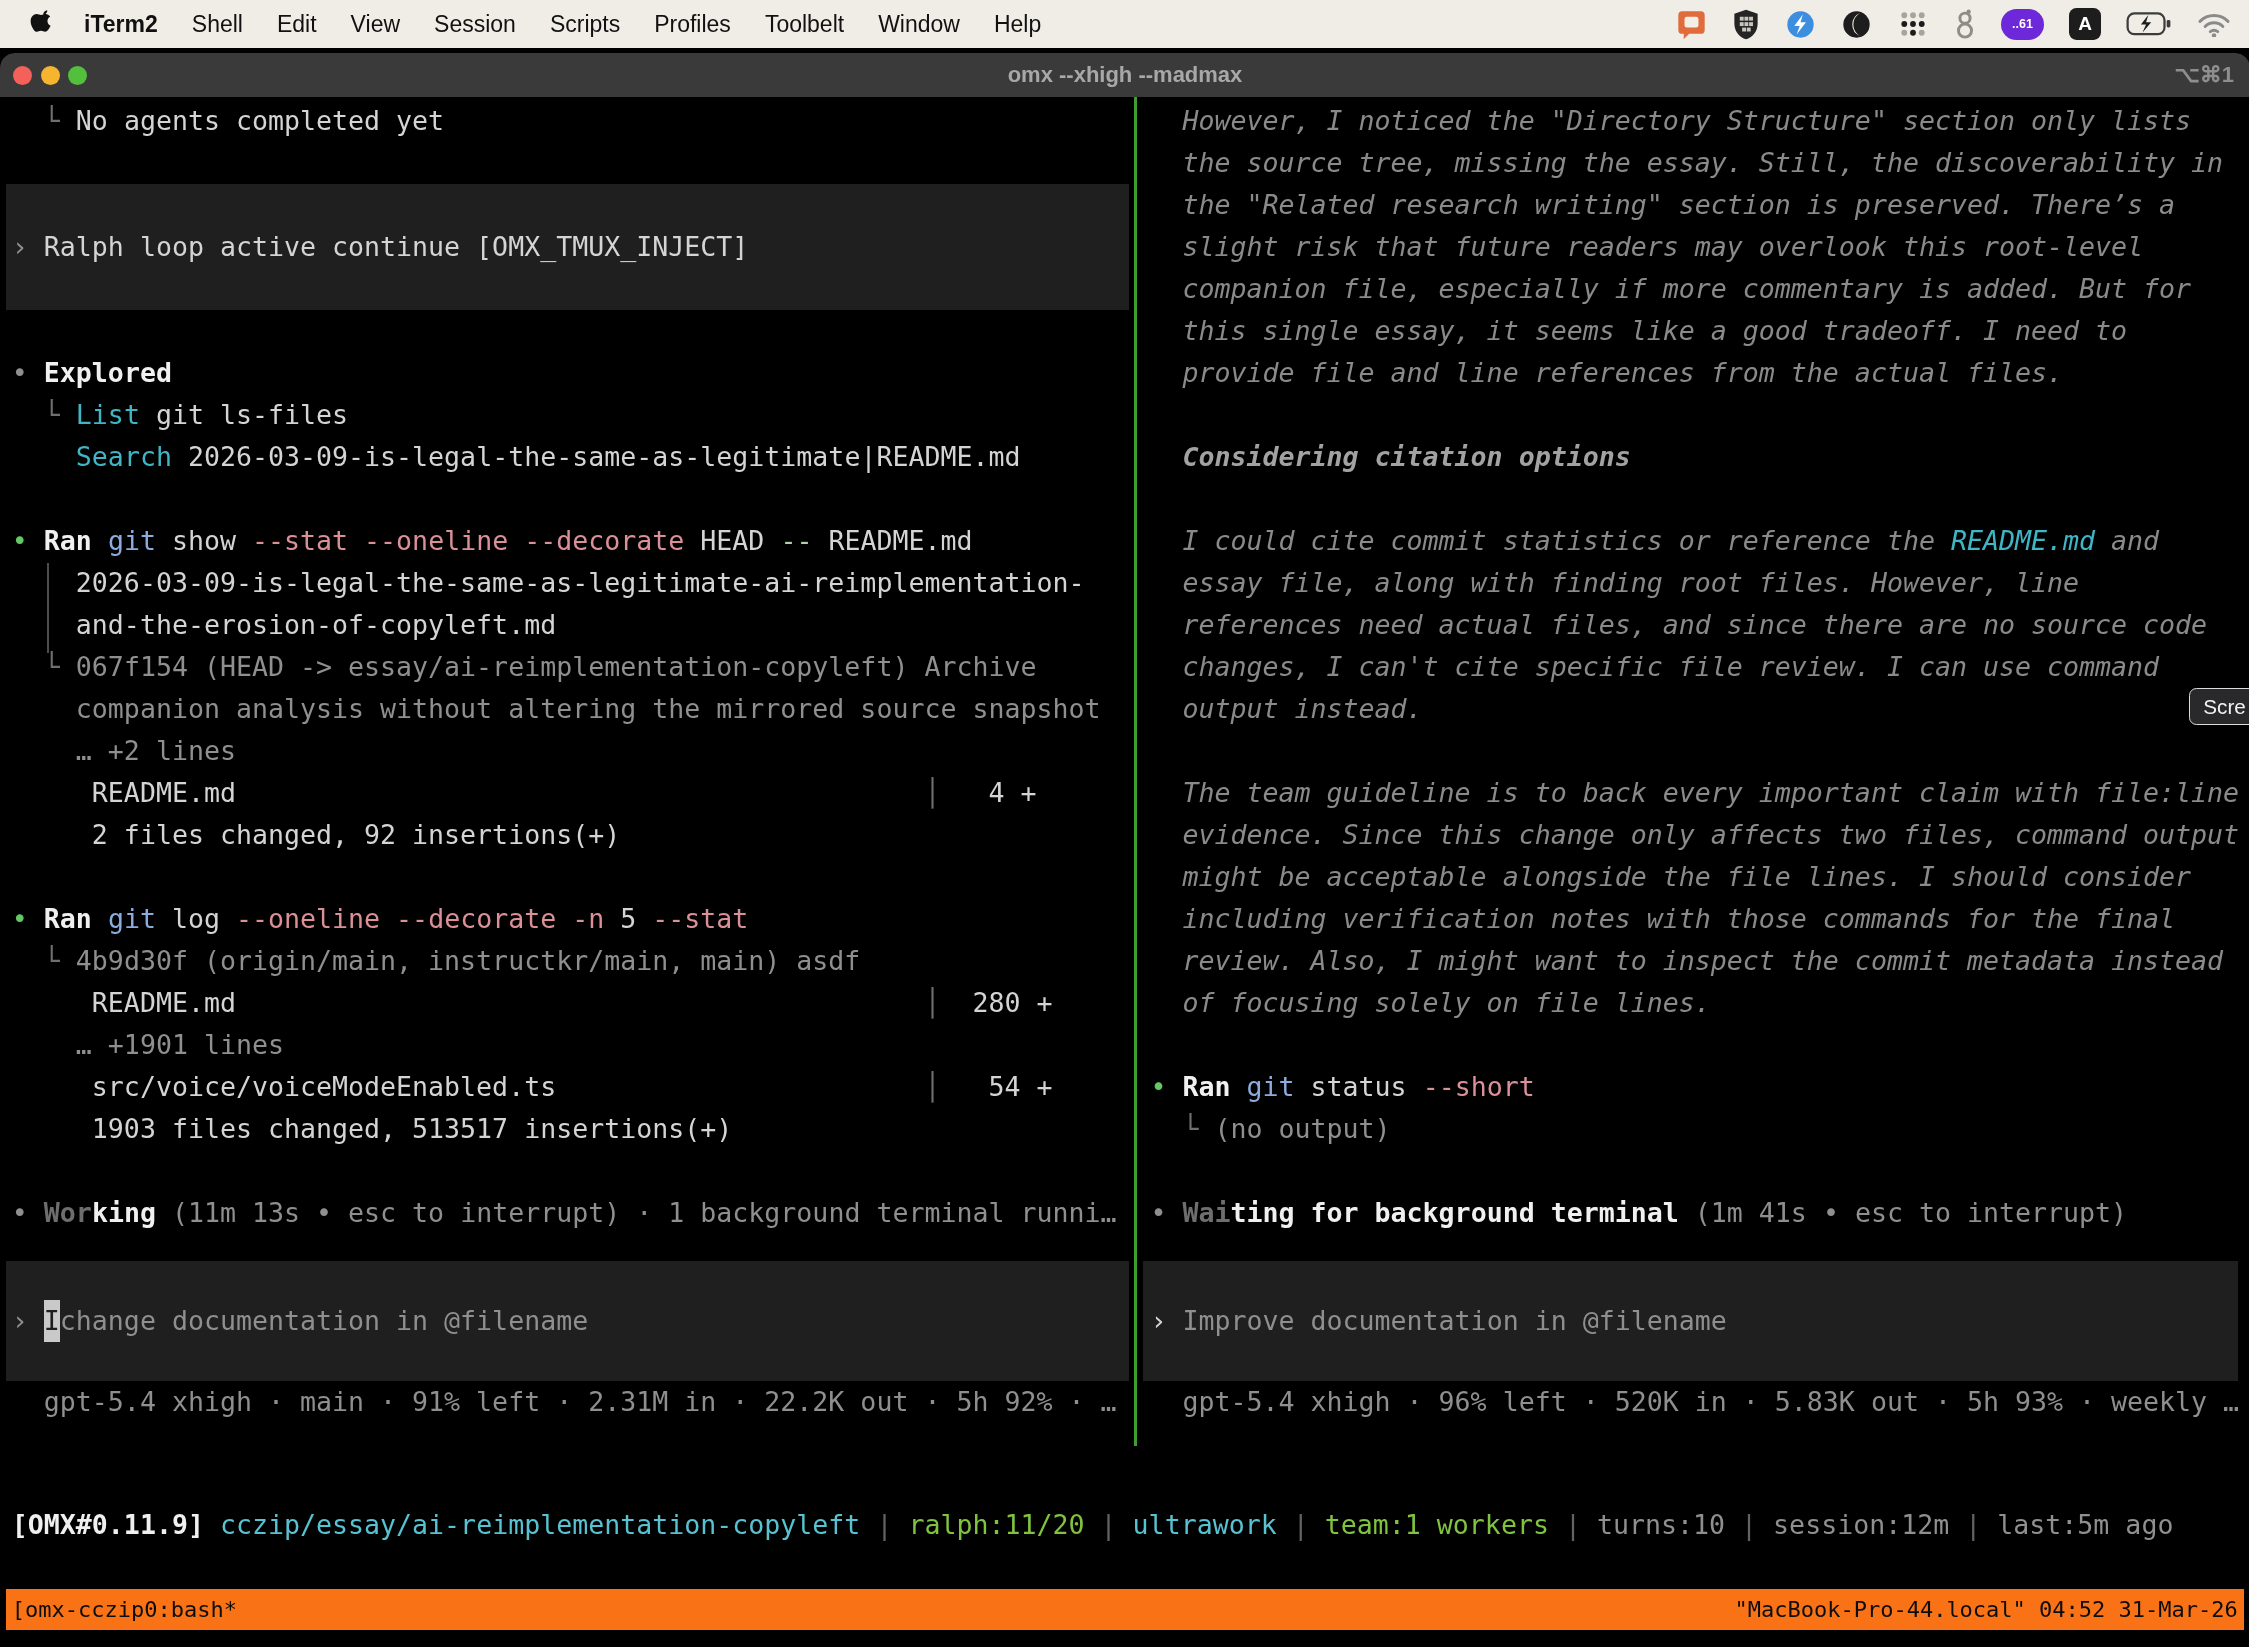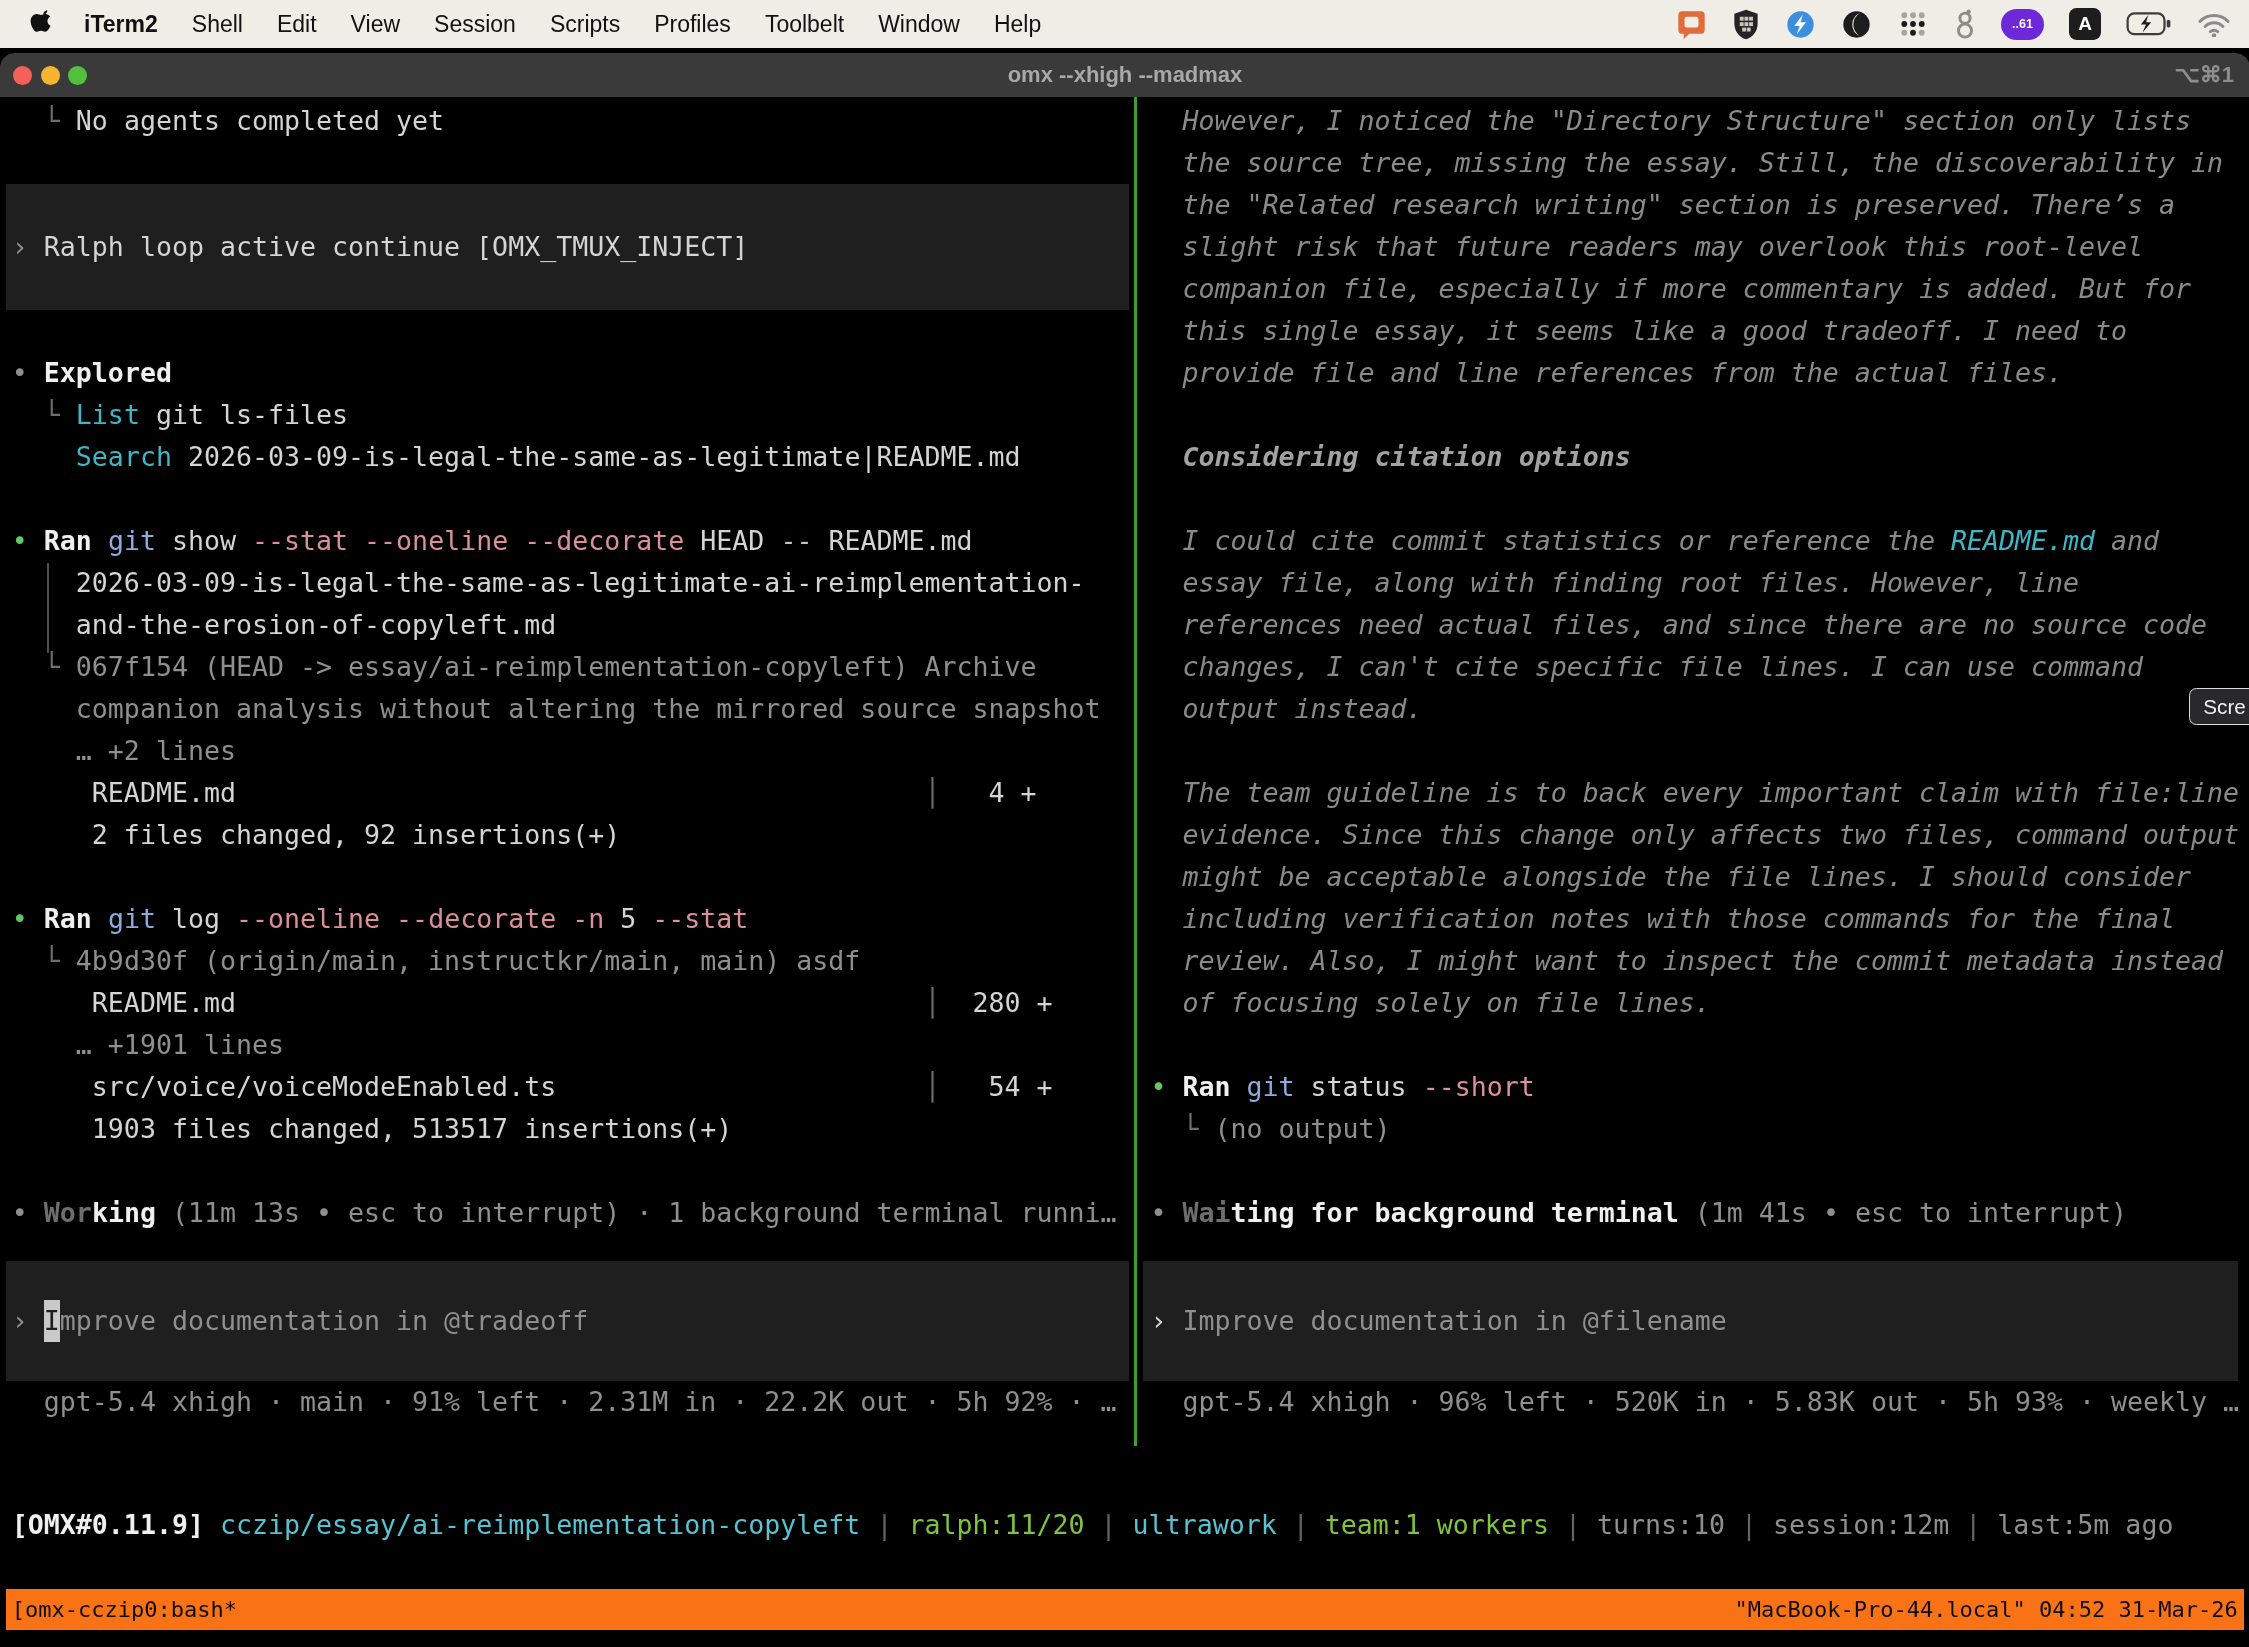--- a/index.html
+++ b/index.html
@@ -206,42 +206,42 @@
           <div class="trow"></div>
           <div class="trow"><span class="sg-G">• </span><span class="sg-W">Ran</span><span class="sg-w"> </span><span class="sg-b">git</span><span class="sg-w"> log </span><span class="sg-s">--oneline --decorate -n </span><span class="sg-w">5 </span><span class="sg-s">--stat</span></div>
           <div class="trow"><span class="sg-d">  └ </span><span class="sg-g">4b9d30f (origin/main, instructkr/main, main) asdf</span></div>
           <div class="trow"><span class="sg-w">     README.md                                           </span><span class="sg-d">│</span><span class="sg-w">  280 +</span></div>
           <div class="trow"><span class="sg-g">    … +1901 lines</span></div>
           <div class="trow"><span class="sg-w">     src/voice/voiceModeEnabled.ts                       </span><span class="sg-d">│</span><span class="sg-w">   54 +</span></div>
           <div class="trow"><span class="sg-w">     1903 files changed, 513517 insertions(+)</span></div>
           <div class="trow"></div>
           <div class="trow"><span class="sg-g">• </span><span class="sg-sh">Wor</span><span class="sg-W">king</span><span class="sg-g"> (11m 13s • esc to interrupt) · 1 background terminal runni…</span></div>
         </div>
-      <div class="tbox prompt"><span class="sg-g">› </span><span class="sg-cur">I</span><span class="sg-g">mprove documentation in @tradeoff</span></div>
+      <div class="tbox prompt"><span class="sg-g">› </span><span class="sg-cur">I</span><span class="sg-g">change documentation in @filename</span></div>
       <div class="trow"><span class="sg-g">  gpt-5.4 xhigh · main · 91% left · 2.31M in · 22.2K out · 5h 92% · …</span></div>
     </div>
 
     <div class="divider"></div>
 
     <div class="pane pane-right">
       <div class="rows">
           <div class="trow"><span class="sg-it">  However, I noticed the "Directory Structure" section only lists</span></div>
           <div class="trow"><span class="sg-it">  the source tree, missing the essay. Still, the discoverability in</span></div>
           <div class="trow"><span class="sg-it">  the "Related research writing" section is preserved. There’s a</span></div>
           <div class="trow"><span class="sg-it">  slight risk that future readers may overlook this root-level</span></div>
           <div class="trow"><span class="sg-it">  companion file, especially if more commentary is added. But for</span></div>
           <div class="trow"><span class="sg-it">  this single essay, it seems like a good tradeoff. I need to</span></div>
           <div class="trow"><span class="sg-it">  provide file and line references from the actual files.</span></div>
           <div class="trow"></div>
           <div class="trow"><span class="sg-itB">  Considering citation options</span></div>
           <div class="trow"></div>
           <div class="trow"><span class="sg-it">  I could cite commit statistics or reference the </span><span class="sg-itc">README.md</span><span class="sg-it"> and</span></div>
           <div class="trow"><span class="sg-it">  essay file, along with finding root files. However, line</span></div>
           <div class="trow"><span class="sg-it">  references need actual files, and since there are no source code</span></div>
-          <div class="trow"><span class="sg-it">  changes, I can't cite specific file lines. I can use command</span></div>
+          <div class="trow"><span class="sg-it">  changes, I can't cite specific file review. I can use command</span></div>
           <div class="trow"><span class="sg-it">  output instead.</span></div>
           <div class="trow"></div>
           <div class="trow"><span class="sg-it">  The team guideline is to back every important claim with file:line</span></div>
           <div class="trow"><span class="sg-it">  evidence. Since this change only affects two files, command output</span></div>
           <div class="trow"><span class="sg-it">  might be acceptable alongside the file lines. I should consider</span></div>
           <div class="trow"><span class="sg-it">  including verification notes with those commands for the final</span></div>
           <div class="trow"><span class="sg-it">  review. Also, I might want to inspect the commit metadata instead</span></div>
           <div class="trow"><span class="sg-it">  of focusing solely on file lines.</span></div>
           <div class="trow"></div>
           <div class="trow"><span class="sg-G">• </span><span class="sg-W">Ran</span><span class="sg-w"> </span><span class="sg-b">git</span><span class="sg-w"> status </span><span class="sg-s">--short</span></div>

